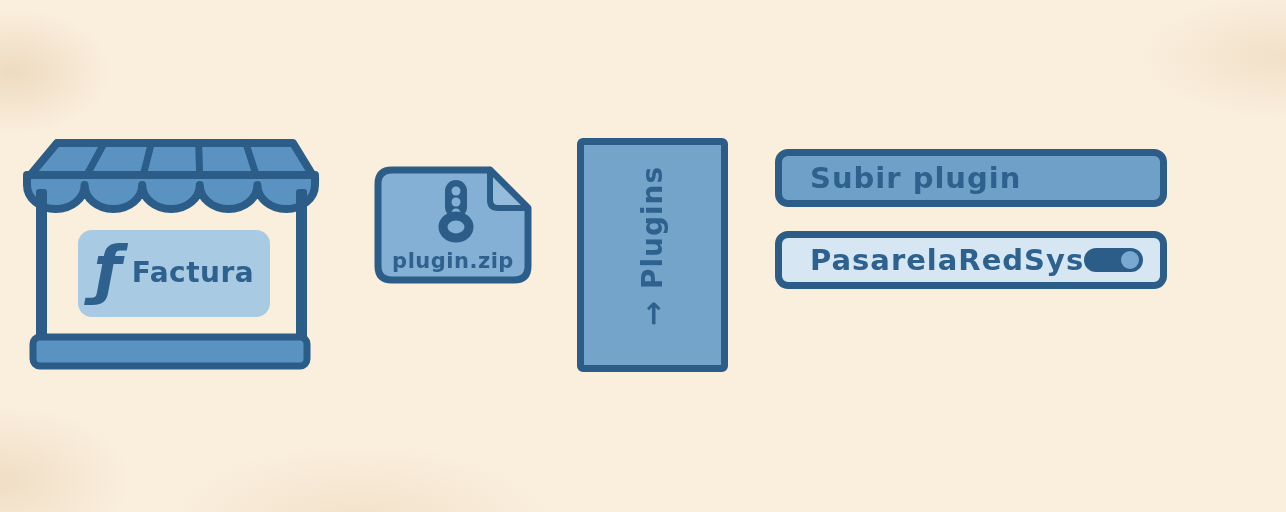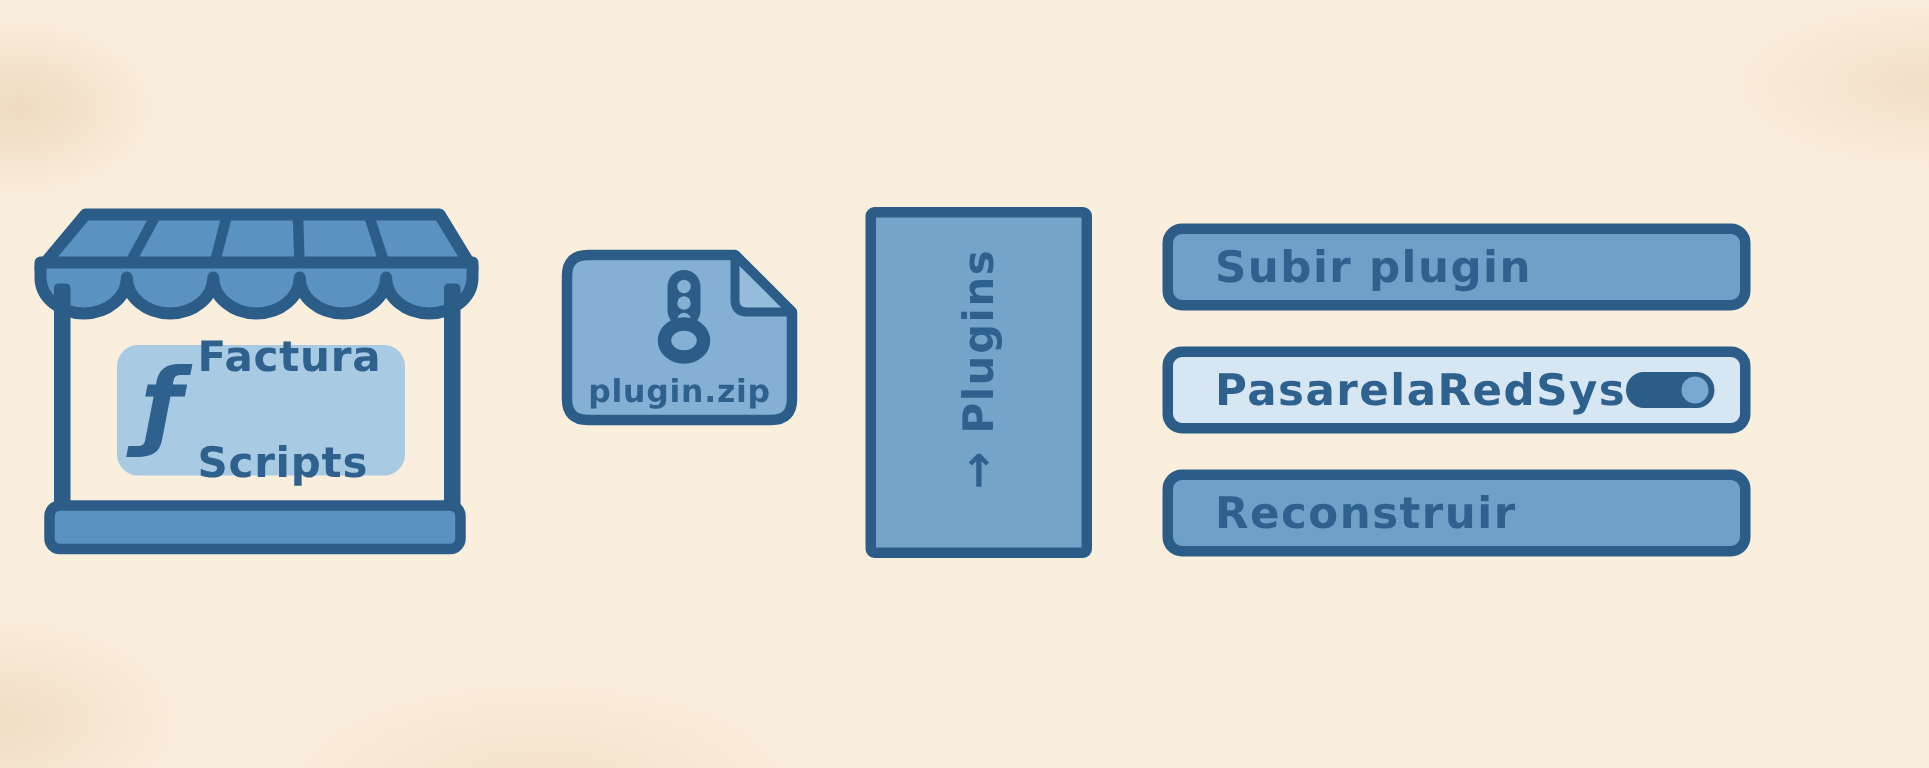--- a/index.html
+++ b/index.html
@@ -114,21 +114,20 @@
                A28.8 24 0 0 1 69.6 50
                A28.8 24 0 0 1 12 50 Z"></path>
       <rect class="shape-post" x="21" y="54" width="11" height="170" rx="3"></rect>
       <rect class="shape-post" x="281" y="54" width="11" height="170" rx="3"></rect>
       <rect class="shape-bar" x="18" y="202" width="274" height="29" rx="7"></rect>
     </svg>
     <div class="logo-card">
       <span class="logo-f">ƒ</span>
       <span class="logo-text">
         <span>Factura</span>
-        <span>Scripts</span>
       </span>
     </div>
   </div>
 
   <svg class="file" width="160" height="122" viewBox="0 0 160 122">
     <path class="file-shape" d="M6 20 Q6 6 20 6 H118 L156 44 V102 Q156 116 142 116 H20 Q6 116 6 102 Z"></path>
     <path class="file-fold" d="M118 6 V36 Q118 44 126 44 H156 Z"></path>
     <g>
       <rect class="zip-stem" x="73" y="16" width="22" height="38" rx="11"></rect>
       <circle class="zip-dot" cx="84" cy="27" r="4.5"></circle>
@@ -152,18 +151,15 @@
       <span>Subir plugin</span>
     </div>
 
     <div class="btn light">
       <span>PasarelaRedSys</span>
       <span class="toggle">
         <span class="knob"></span>
       </span>
     </div>
 
-    <div class="btn solid">
-      <span>Reconstruir</span>
-    </div>
 
   </div>
 </div>
 
 </body></html>

